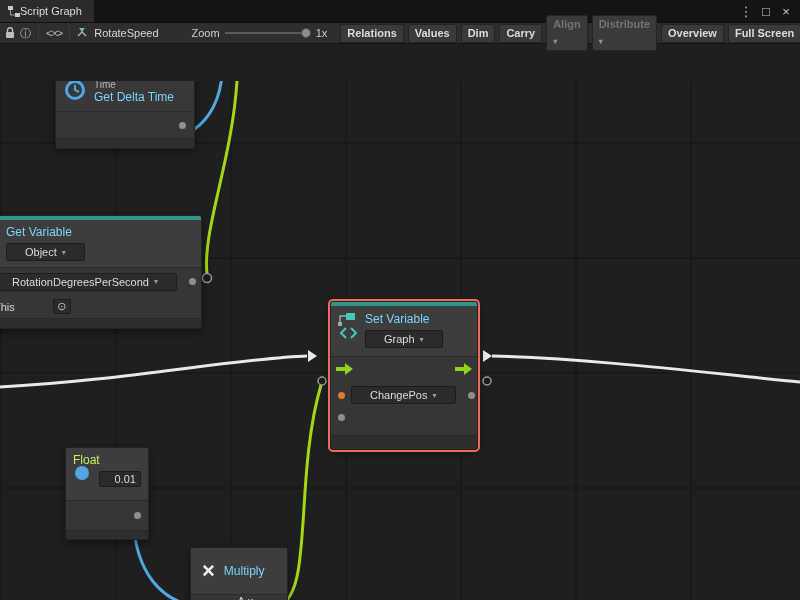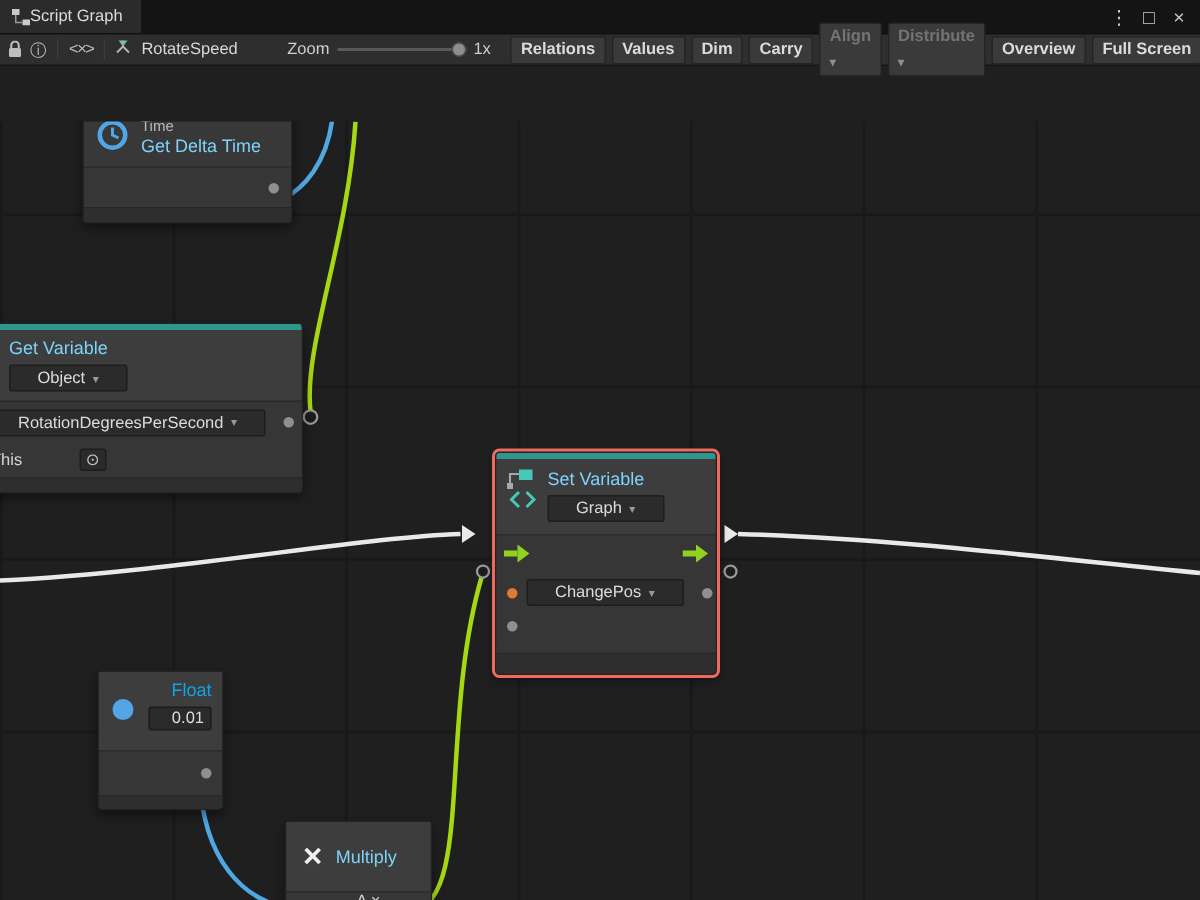--- a/index.html
+++ b/index.html
@@ -66,21 +66,21 @@
   
   .sv-header{display:flex; gap:7px; padding:6px 7px; height:50px; background:#3d3d3d;}
   .flow-row{height:26px; padding:0 5px; justify-content:space-between;}
   .val-row{height:24px; padding:0 7px; gap:6px;}
   .dot-row{height:20px; padding:0 7px;}
   .sv-spacer{height:8px; background:#363636;}
   .sv-footer{height:14px;}
   
   .float-header{position:relative; height:52px; padding:5px 7px; background:#3d3d3d;}
   .float-icon{position:absolute; left:9px; top:18px; width:14px; height:14px; border-radius:50%; background:var(--icon-blue);}
-  .float-title{text-align:right; font-size:12px; color:#0ea5e9;}
+  .float-title{font-size:12px; color:#bef264;}
   .float-input{display:block; margin:4px 0 0 auto; width:42px; background:#2a2a2a; border:1px solid #1c1c1c;
     border-radius:2px; color:#dcdcdc; font-size:11px; text-align:right; padding:1px 4px; font-family:"Liberation Sans", sans-serif;}
   .float-body{height:30px; padding:0 7px;}
   
   .mul-header{display:flex; align-items:center; gap:9px; height:46px; padding:0 11px; background:#3d3d3d;}
   .mul-x{font-size:22px; font-weight:bold; color:#f0f0f0; line-height:1;}
   .mul-row{height:24px; padding:0 6px; gap:7px; font-size:11px; color:#d8d8d8;}
   .spacer{flex:1;}
 </style>
 </head>

